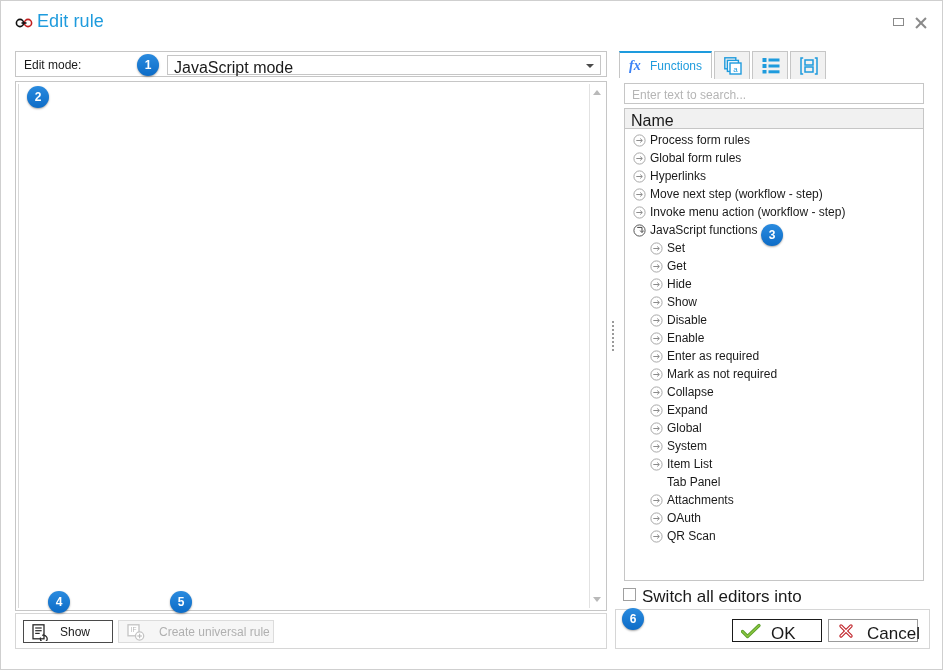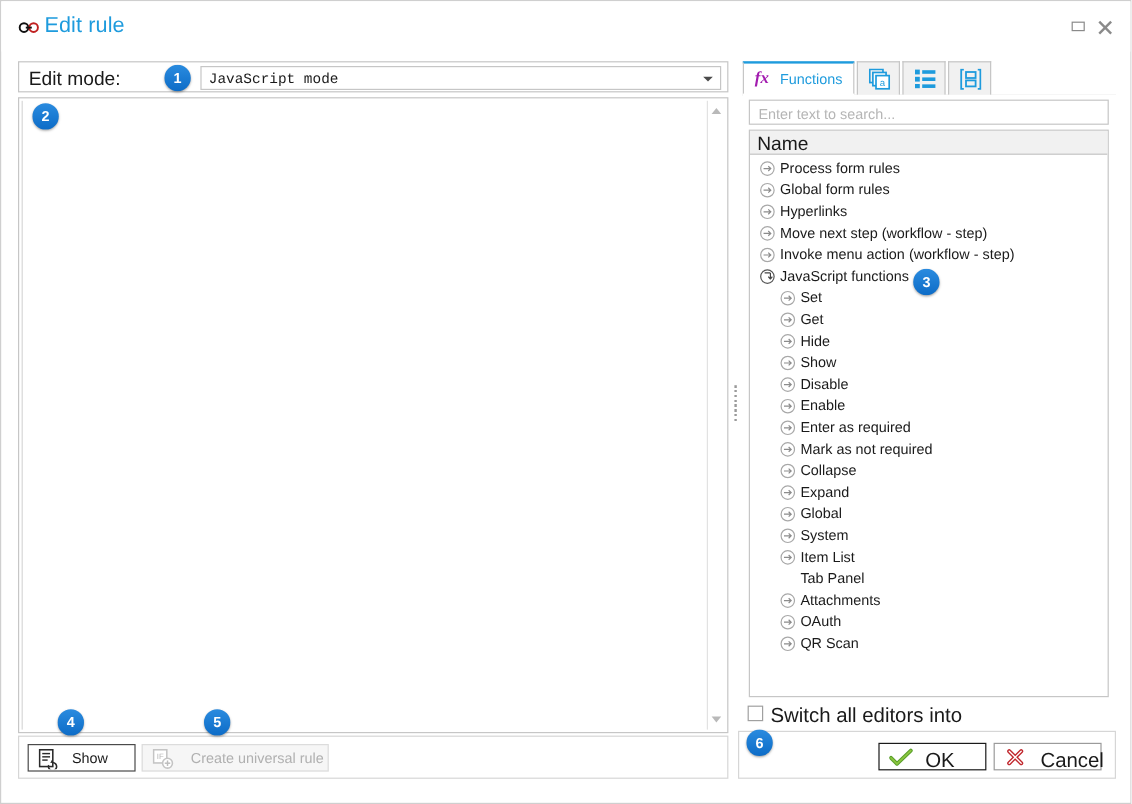--- a/index.html
+++ b/index.html
@@ -78,37 +78,36 @@
     position: absolute;
     left: 0; top: 0;
     width: 592px; height: 26px;
     border: 1px solid #c6c6c6;
     box-sizing: border-box;
     background: #ffffff;
   }
   .mode-label {
     position: absolute;
     left: 8px; top: 6px;
-    font-size: 16px;
+    font-size: 12px;
     color: #1a1a1a;
   }
   .mode-combo {
     position: absolute;
     left: 151px; top: 3px;
     width: 434px; height: 20px;
     border: 1px solid #c6c6c6;
     box-sizing: border-box;
     background: #fff;
   }
   .mode-combo-text {
     position: absolute;
     left: 6px; top: 3px;
-    font-size: 12px;
-    color: #1a1a1a;
-    font-family: Liberation Mono, monospace;
+    font-size: 16px;
+    color: #1a1a1a;
   }
   .mode-combo-arrow {
     position: absolute;
     right: 6px; top: 8px;
     width: 0; height: 0;
     border-left: 4px solid transparent;
     border-right: 4px solid transparent;
     border-top: 4px solid #4a4a4a;
   }
 
@@ -206,21 +205,21 @@
     font-size: 12px;
     color: #1e9bdd;
   }
   .tab-fx {
     position: absolute;
     left: 9px; top: 5px;
     font-family: "Liberation Serif", serif;
     font-style: italic;
     font-weight: bold;
     font-size: 14px;
-    color: #a21caf;
+    color: #3b82f6;
   }
   .tab-ic svg { position: absolute; left: 9px; top: 5px; }
 
   .tab-white-cover {
     position: absolute;
     left: 0; top: 27px;
     width: 93px; height: 2px;
     background: #ffffff;
     z-index: 4;
   }

